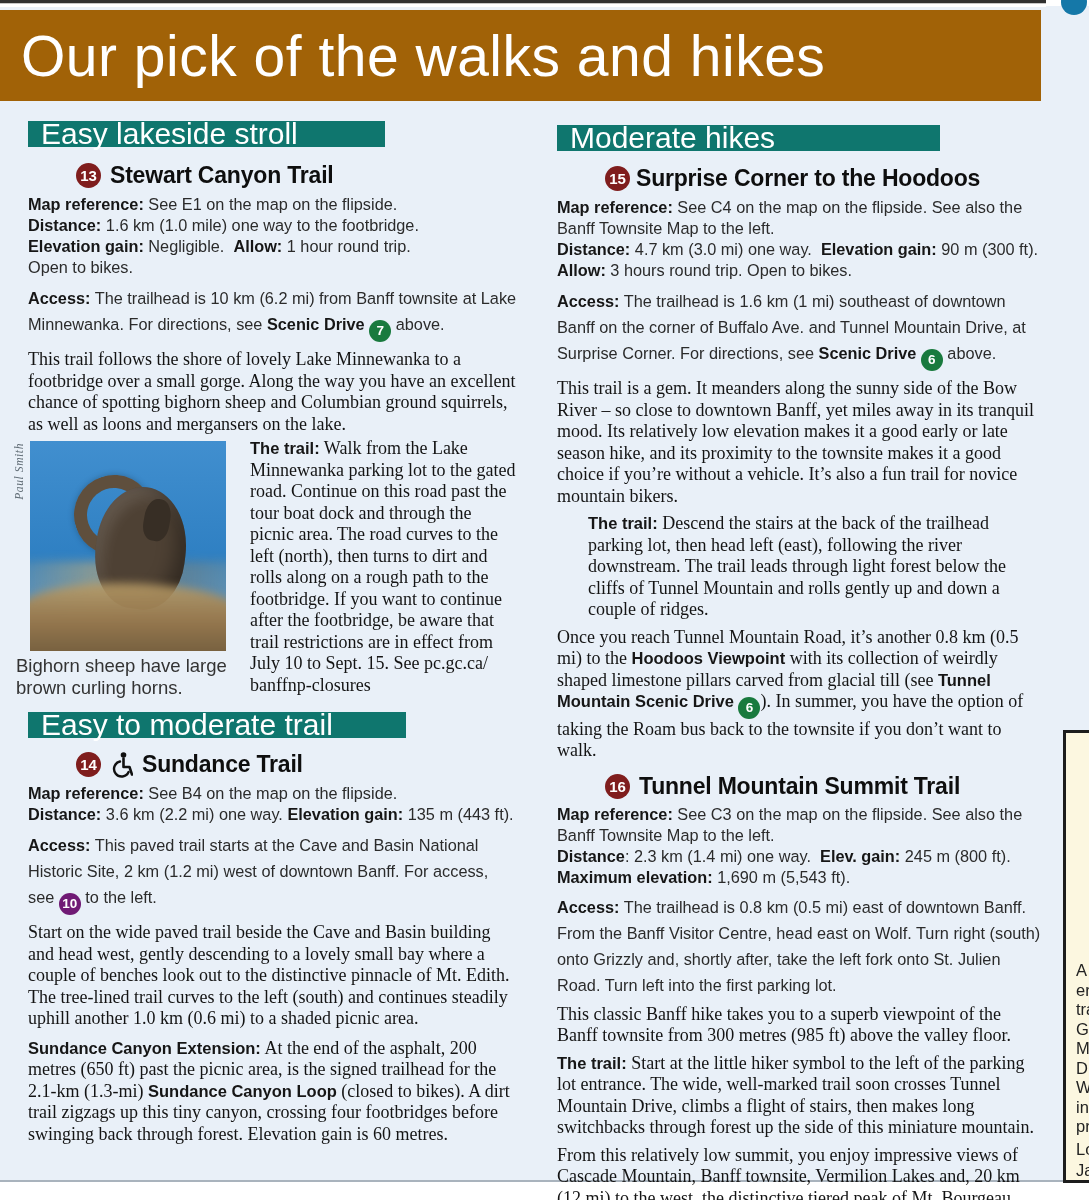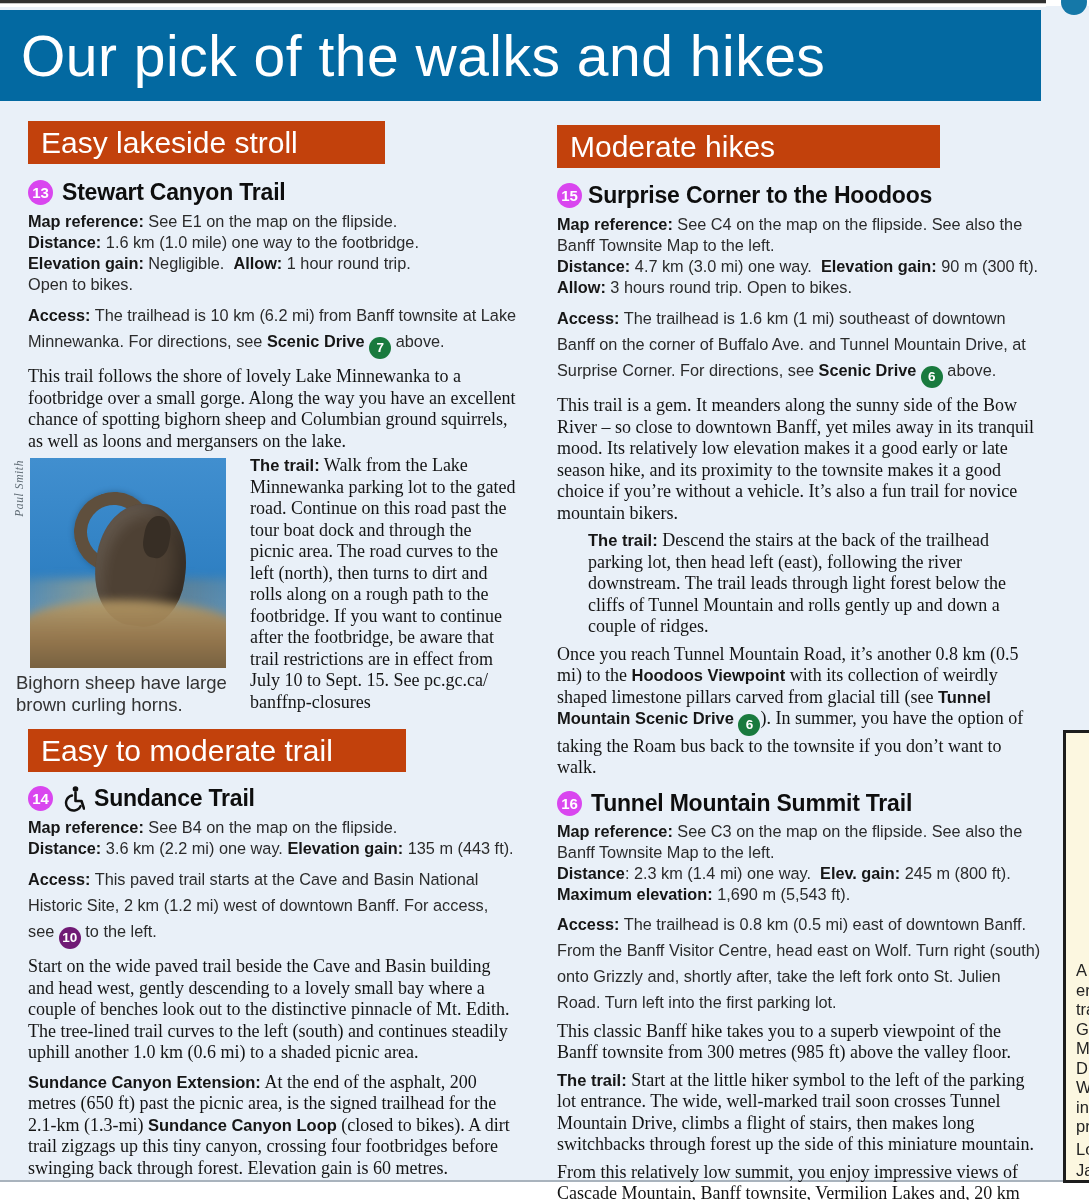--- a/index.html
+++ b/index.html
@@ -6,30 +6,30 @@
   body{
     width:1089px;height:1200px;position:relative;background:#ffffff;
     font-family:"Liberation Sans",sans-serif;overflow:hidden;
     -webkit-font-smoothing:antialiased;
   }
   .content-bg{position:absolute;left:0;top:6px;width:1089px;height:1176px;
     background:#e9f0f8;border-bottom:2px solid #a9b3bd;box-sizing:border-box;}
   .top-rule{position:absolute;left:0;top:0;width:1046px;height:7px;
     background:linear-gradient(#303030 0,#303030 3px,#c6c6c6 3px,#c6c6c6 4px,#ffffff 4px);}
   .corner-circle{position:absolute;left:1061px;top:-11px;width:26px;height:26px;border-radius:50%;background:#1578a8;}
-  .header-banner{position:absolute;left:0;top:10px;width:1041px;height:91px;background:#0369a1;
+  .header-banner{position:absolute;left:0;top:10px;width:1041px;height:91px;background:#a16207;
     color:#fff;display:flex;align-items:center;padding-left:21px;box-sizing:border-box;
     font-size:57px;letter-spacing:0.5px;}
   .col-left{position:absolute;left:28px;top:121px;width:489px;}
   .col-right{position:absolute;left:557px;top:121px;width:486px;}
-  .section-banner{background:#c2410c;color:#fff;font-size:30px;height:43px;
+  .section-banner{background:#0f766e;color:#fff;font-size:30px;height:26px;
     display:flex;align-items:center;padding-left:13px;box-sizing:border-box;}
   .trail-head{display:flex;align-items:center;gap:9px;}
-  .num-circle{width:25px;height:25px;border-radius:50%;background:#d946ef;color:#fff;
-    font-weight:bold;font-size:15px;display:flex;align-items:center;justify-content:center;flex:0 0 25px;}
+  .num-circle{width:25px;height:25px;border-radius:50%;background:#7f1d1d;color:#fff;
+    font-weight:bold;font-size:15px;display:flex;align-items:center;justify-content:center;flex:0 0 25px;margin-left:48px;}
   .trail-title{font-size:23px;font-weight:bold;color:#0e0e0e;letter-spacing:-0.2px;}
   .info{font-size:16.3px;line-height:21px;color:#2b2b2b;margin-top:5px;}
   .info b{color:#161616;}
   .para-sans{font-size:16.3px;line-height:26px;color:#2b2b2b;margin-top:7px;}
   .para-sans b{color:#161616;}
   .badge{display:inline-flex;width:22px;height:22px;border-radius:50%;color:#fff;font-weight:bold;
     font-size:13.5px;align-items:center;justify-content:center;vertical-align:-5px;
     font-family:"Liberation Sans",sans-serif;}
   .badge.green{background:#197a3e;}
   .badge.brown{background:#701a75;}

